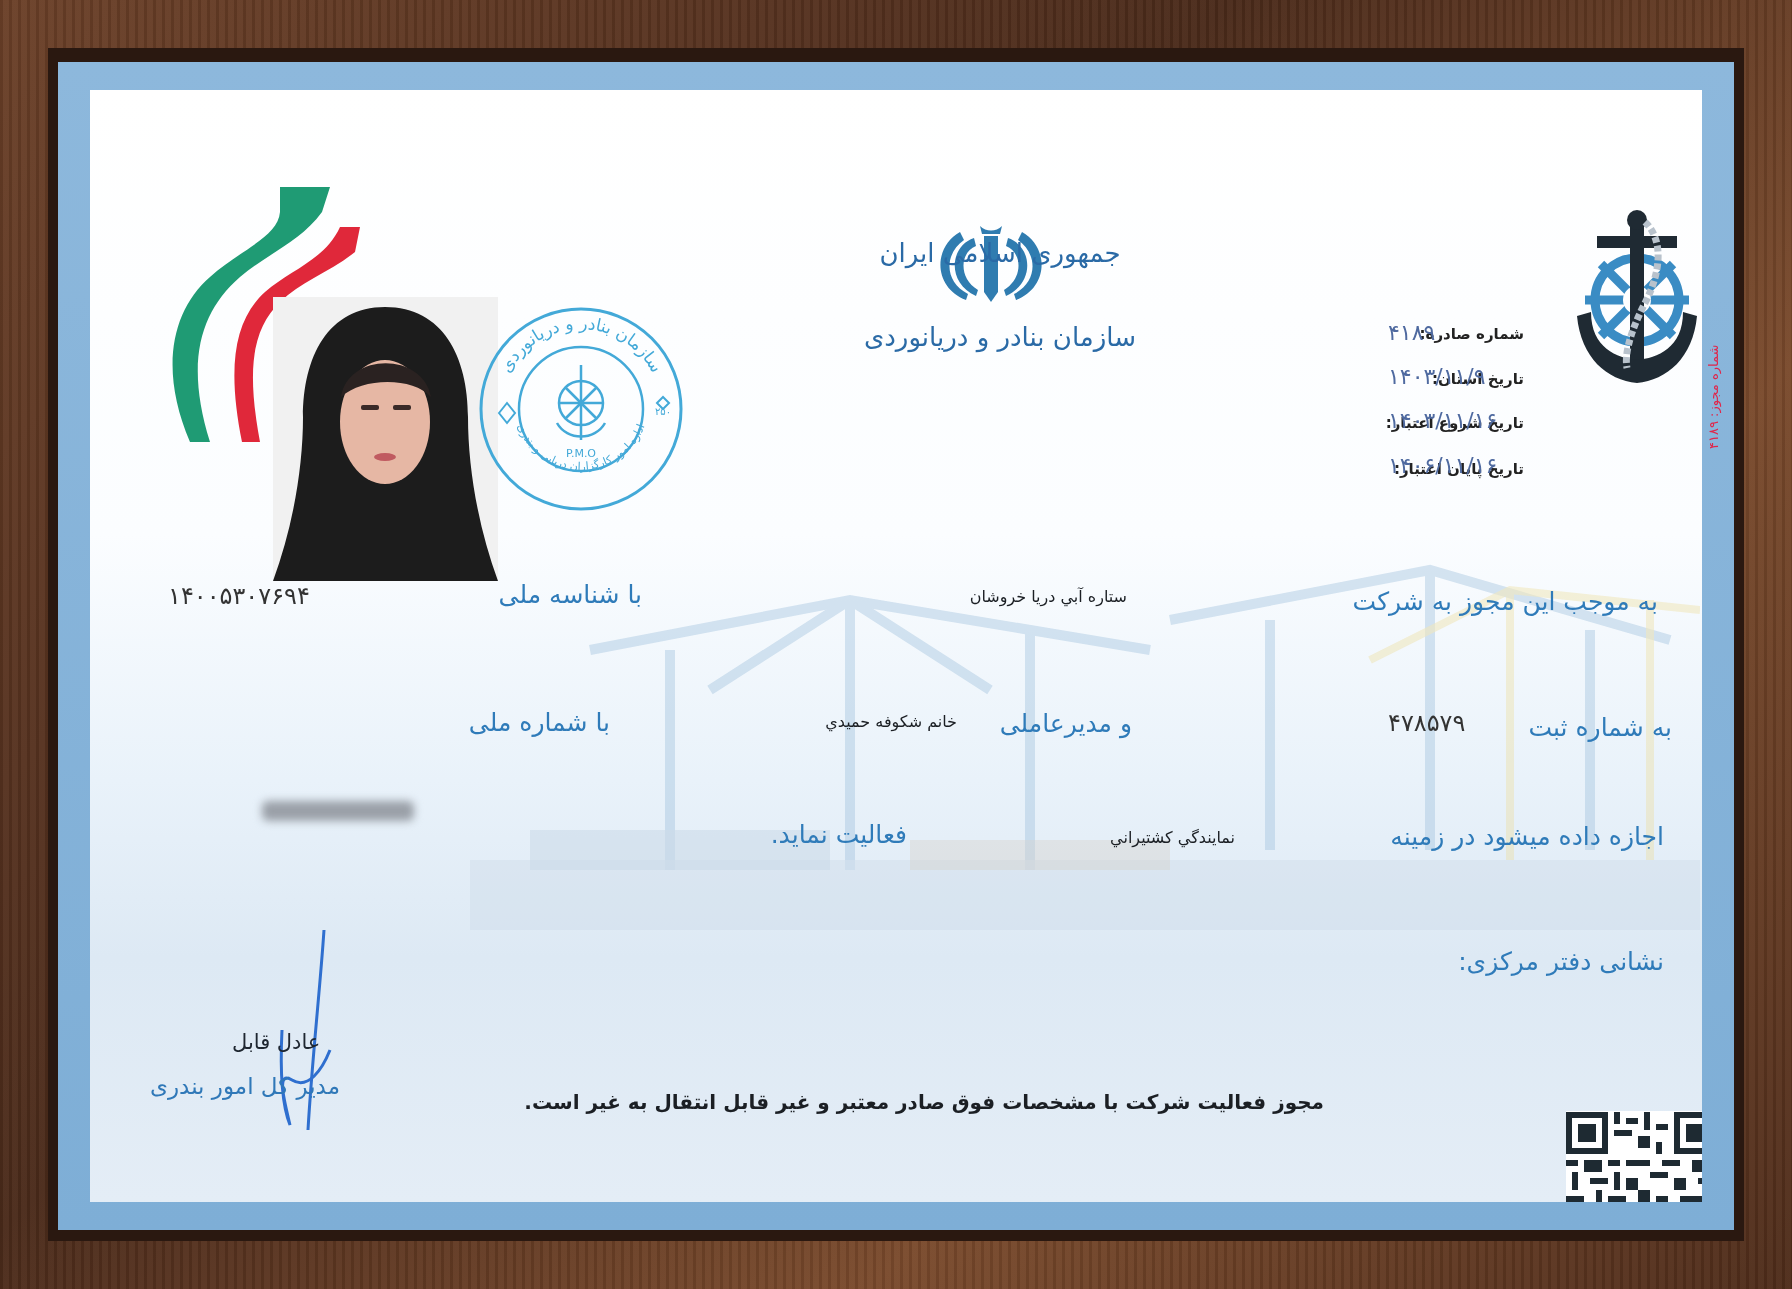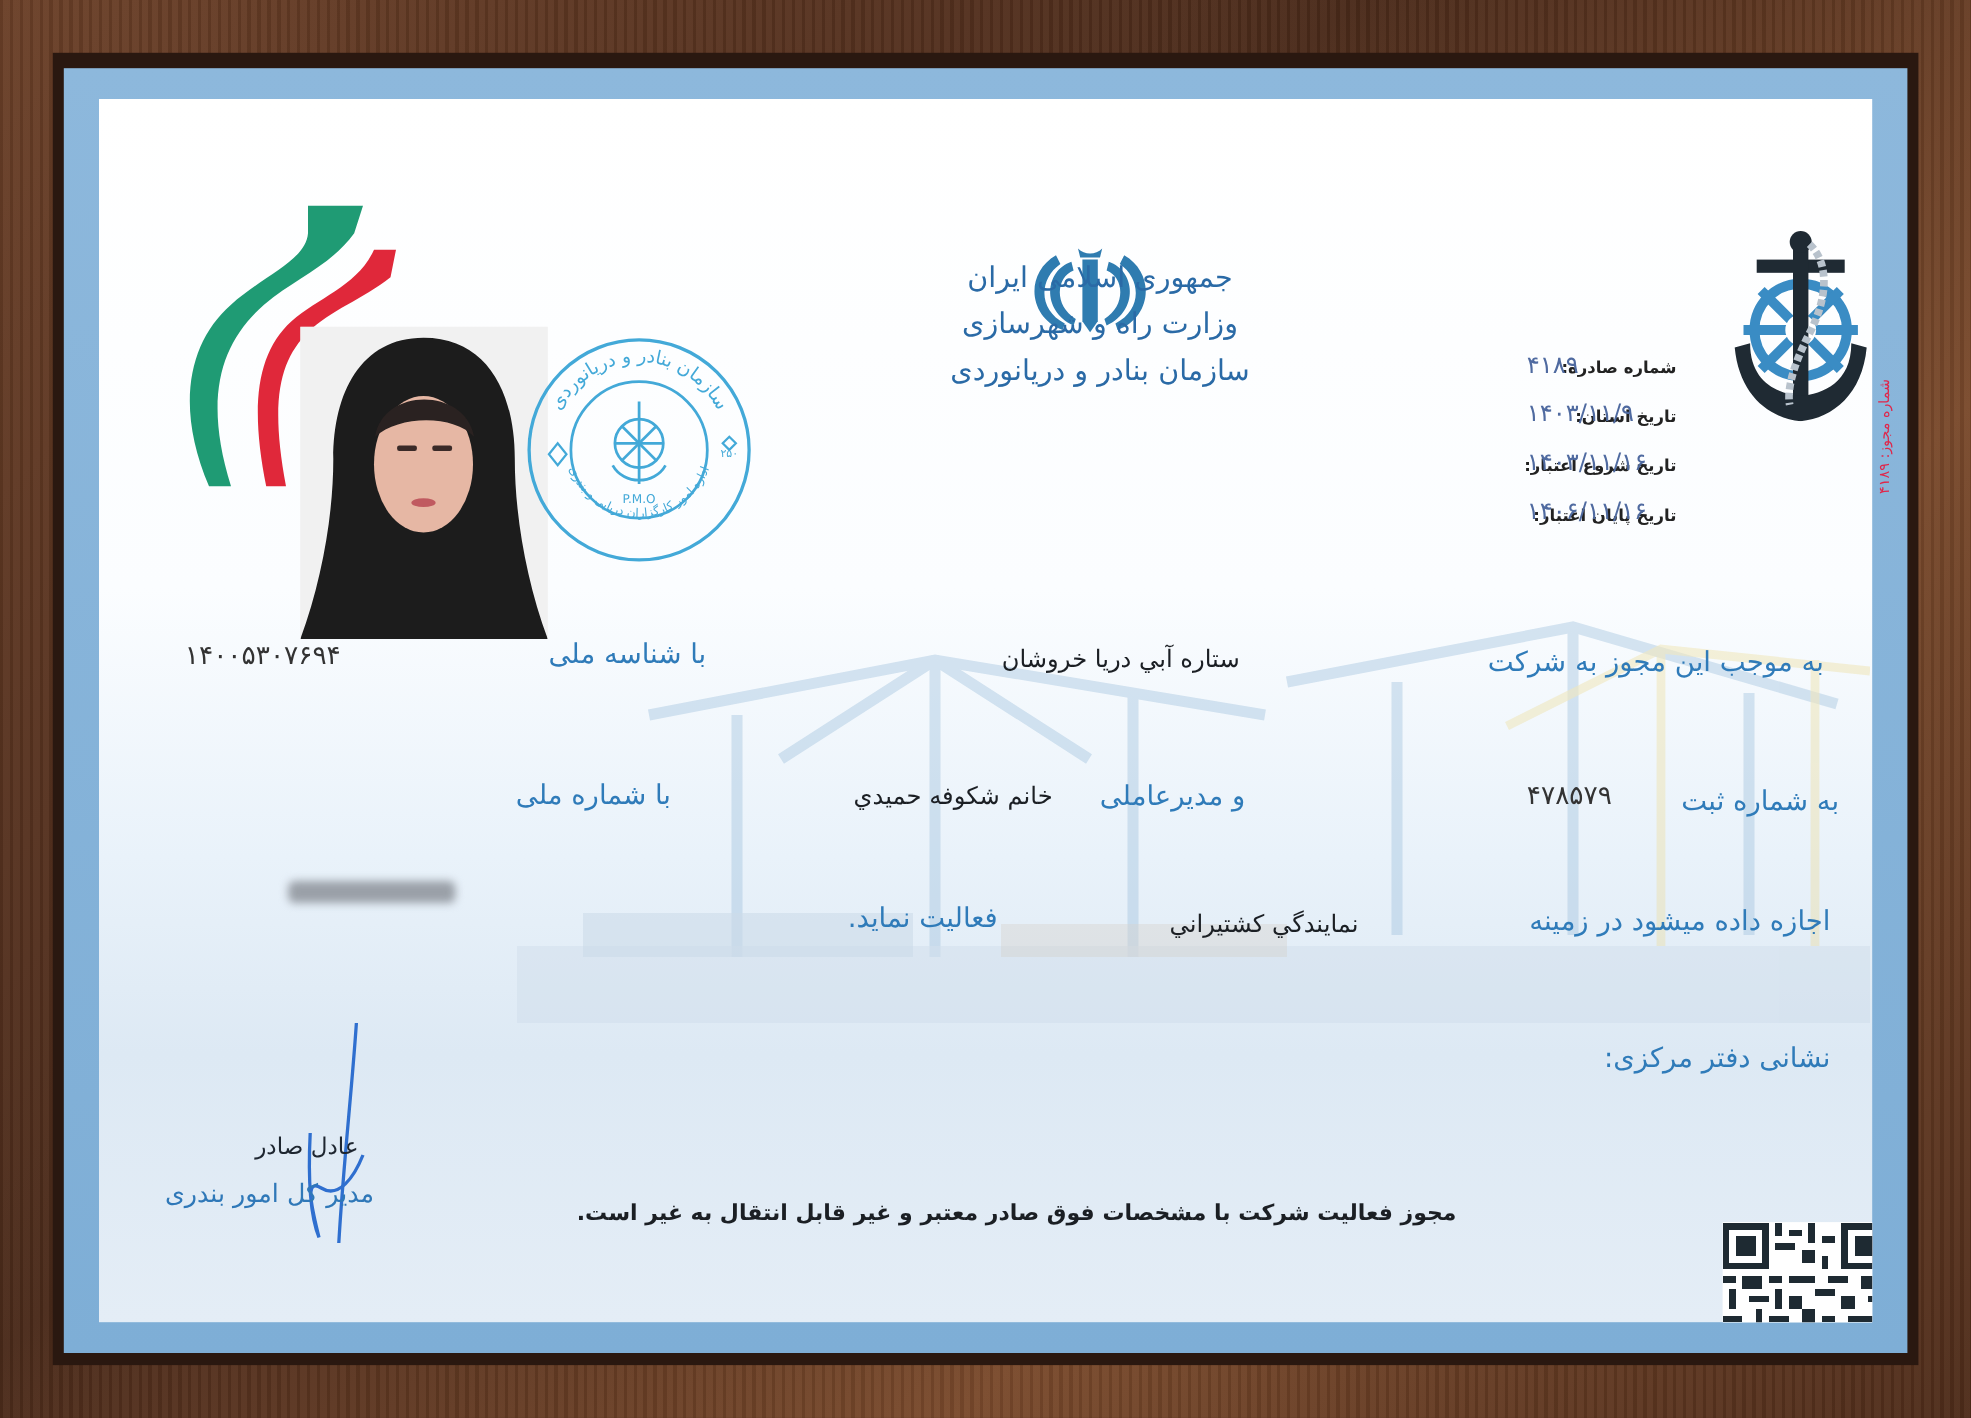--- a/index.html
+++ b/index.html
@@ -37,21 +37,21 @@
   .anchor-logo { position:absolute; left:1477px; top:118px; }
   .rtl { direction:rtl; unicode-bidi:embed; position:absolute; white-space:nowrap; }
   .blue { color:#2f78b8; }
   .blue-dark { color:#2a6aa6; }
   .black { color:#1e2630; }
   .hdr { font-size:26px; text-align:center; left:720px; width:380px; }
   .title { font-size:30px; font-weight:bold; letter-spacing:2px; color:#2a78b6; text-align:center; left:720px; width:380px; top:440px; }
   .meta-label { font-size:15px; font-weight:bold; color:#222; right:178px; text-align:right; }
   .meta-value { font-size:22px; color:#4f6aa0; left:1298px; font-family:"DejaVu Sans", sans-serif; letter-spacing:1px; }
   .body-blue { font-size:25px; color:#2f7bb9; }
-  .body-black { font-size:22px; color:#1b1f24; }
+  .body-black { font-size:16px; color:#1b1f24; }
   .num { font-size:24px; color:#333; direction:ltr; letter-spacing:1px; }
   .blurred {
     position:absolute; left:172px; top:711px; width:152px; height:20px;
     background:#9aa0a8; filter:blur(4px); border-radius:6px;
   }
   .qr { position:absolute; left:1476px; top:1021px; width:150px; height:152px; background:#fff; }
   .signature { position:absolute; left:182px; top:840px; }
   .side-note {
     position:absolute; left:1706px; top:345px; width:20px; height:150px;
     color:#e0264a; font-size:13px; writing-mode:vertical-rl; transform:rotate(180deg);
@@ -153,21 +153,20 @@
     <g fill="#1f2a33">
       <rect x="30" y="28" width="80" height="12"></rect>
       <rect x="63" y="12" width="14" height="140"></rect>
       <circle cx="70" cy="12" r="10"></circle>
       <path d="M10 108 L24 104 C24 140 50 150 70 152 C90 150 116 140 116 104 L130 108 C126 150 100 172 70 175 C40 172 14 150 10 108 Z"></path>
     </g>
     <path d="M78 14 C95 30 96 60 78 95 C60 130 58 150 60 160" stroke="#b8c2cc" stroke-width="7" fill="none" stroke-dasharray="6 3"></path>
   </svg>
 
   <div class="rtl hdr blue-dark" style="top:148px;">جمهوری اسلامی ایران</div>
-  <div class="rtl hdr blue-dark" style="top:190px;">وزارت راه و شهرسازی</div>
   <div class="rtl hdr blue-dark" style="top:232px;">سازمان بنادر و دریانوردی</div>
 
   <div>
     <div class="rtl meta-label" style="top:235px;">شماره صادره:</div>
     <div class="rtl meta-value" style="top:230px;">۴۱۸۹</div>
 
     <div class="rtl meta-label" style="top:280px;">تاریخ استان:</div>
     <div class="rtl meta-value" style="top:274px;">۱۴۰۳/۱۱/۹</div>
 
     <div class="rtl meta-label" style="top:324px;">تاریخ شروع اعتبار:</div>
@@ -192,21 +191,21 @@
   <div class="rtl body-blue" style="top:732px; right:38px;">اجازه داده میشود در زمینه</div>
   <div class="rtl body-black" style="top:738px; right:467px;">نمايندگي كشتيراني</div>
   <div class="rtl body-blue" style="top:730px; right:795px;">فعالیت نماید.</div>
 
   <div class="rtl body-blue" style="top:857px; right:38px;">نشانی دفتر مرکزی:</div>
 
   <svg class="signature" width="80" height="200" viewBox="0 0 80 200">
     <path d="M52 0 C48 60 40 130 36 200" stroke="#2f6fcf" stroke-width="3" fill="none"></path>
     <path d="M10 100 C8 140 10 175 18 195 C12 170 4 140 20 150 C36 160 50 140 58 120" stroke="#2f6fcf" stroke-width="3" fill="none"></path>
   </svg>
-  <div class="rtl black" style="top:940px; left:142px; font-size:21px;">عادل صادر</div>
+  <div class="rtl black" style="top:940px; left:142px; font-size:21px;">عادل قابل</div>
   <div class="rtl blue" style="top:983px; left:60px; font-size:23px;">مدیر کل امور بندری</div>
 
   <div class="rtl" style="top:1000px; right:378px; font-size:20px; font-weight:bold; color:#1b1f24;">مجوز فعالیت شرکت با مشخصات فوق صادر معتبر و غیر قابل انتقال به غیر است.</div>
 
   <svg class="qr" viewBox="0 0 25 25" shape-rendering="crispEdges">
     <rect width="25" height="25" fill="#fff"></rect>
     <g fill="#1e2a32">
       <rect x="0" y="0" width="7" height="7"></rect>
         <rect x="1" y="1" width="5" height="5" fill="#fff"></rect>
         <rect x="2" y="2" width="3" height="3"></rect>

